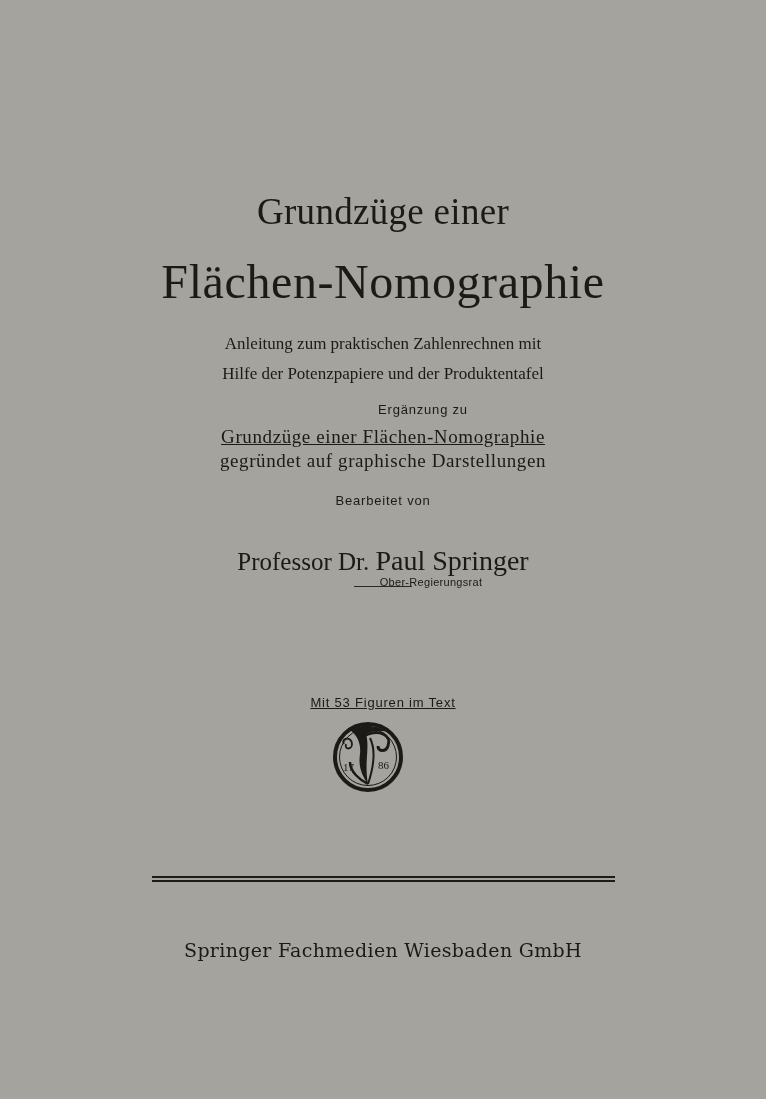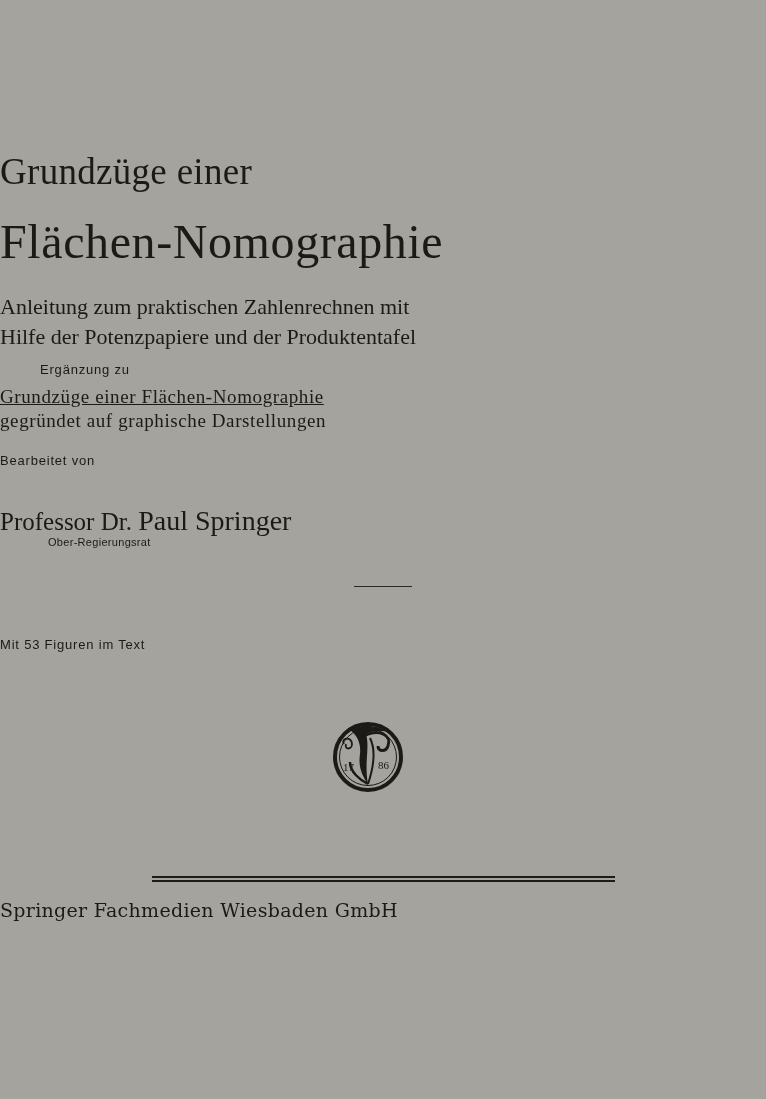--- a/index.html
+++ b/index.html
@@ -3,36 +3,36 @@
 <meta charset="utf-8">
 <style>
   html, body { margin: 0; padding: 0; }
   body {
     width: 766px; height: 1099px; overflow: hidden;
     background: #a5a39d;
     position: relative;
     color: #1c1a17;
     font-family: "Liberation Serif", "DejaVu Serif", serif;
   }
-  .line { position: absolute; left: 0; width: 766px; text-align: left; white-space: nowrap; }
+  .line { position: absolute; left: 0; width: 766px; text-align: center; white-space: nowrap; margin-top: 40px; }
   .t1 { top: 150px; font-size: 37px; letter-spacing: 0.3px; }
   .t2 { top: 214px; font-size: 48px; letter-spacing: 0.6px; }
-  .sub { font-size: 22px; }
+  .sub { font-size: 17px; }
   .s1 { top: 294px; }
   .s2 { top: 324px; }
   .small { font-family: "Liberation Sans", "DejaVu Sans", sans-serif; font-size: 13px; letter-spacing: 0.8px; }
   .erg { top: 362px; padding-left: 40px; }
   .g1 { top: 386px; font-size: 19px; letter-spacing: 0.6px; text-decoration: underline; }
   .g2 { top: 410px; font-size: 19px; letter-spacing: 0.6px; }
   .bv { top: 453px; }
   .author { top: 505px; font-size: 25px; }
   .author .big { font-size: 28px; }
   .rank { top: 536px; font-family: "Liberation Sans", "DejaVu Sans", sans-serif; font-size: 11px; letter-spacing: 0.3px; padding-left: 48px; }
   .short-rule { position: absolute; left: 354px; top: 586px; width: 58px; height: 0; border-top: 1.5px solid #2a2824; }
-  .fig { top: 637px; }
+  .fig { top: 655px; text-decoration: underline; }
   .emblem { position: absolute; left: 330px; top: 718px; width: 76px; height: 76px; }
   .double-rule { position: absolute; left: 152px; top: 876px; width: 463px; height: 6px;
     border-top: 2px solid #1e1c19; border-bottom: 2px solid #1e1c19; box-sizing: border-box; }
   .publisher { top: 899px; font-family: "DejaVu Serif", "Liberation Serif", serif; font-size: 19px; letter-spacing: 0.3px; }
 </style>
 </head>
 <body>
 
 <div class="line t1">Grundzüge einer</div>
 <div class="line t2">Flächen-Nomographie</div>

